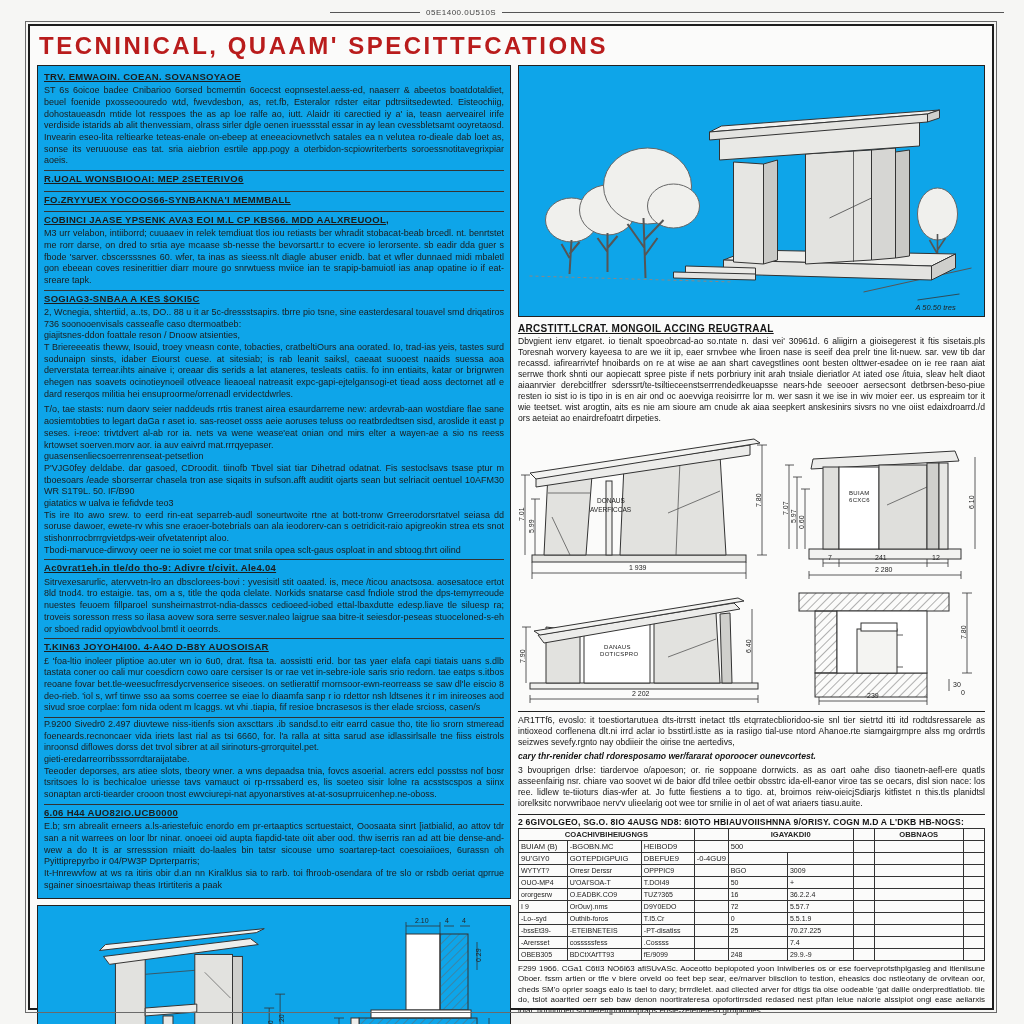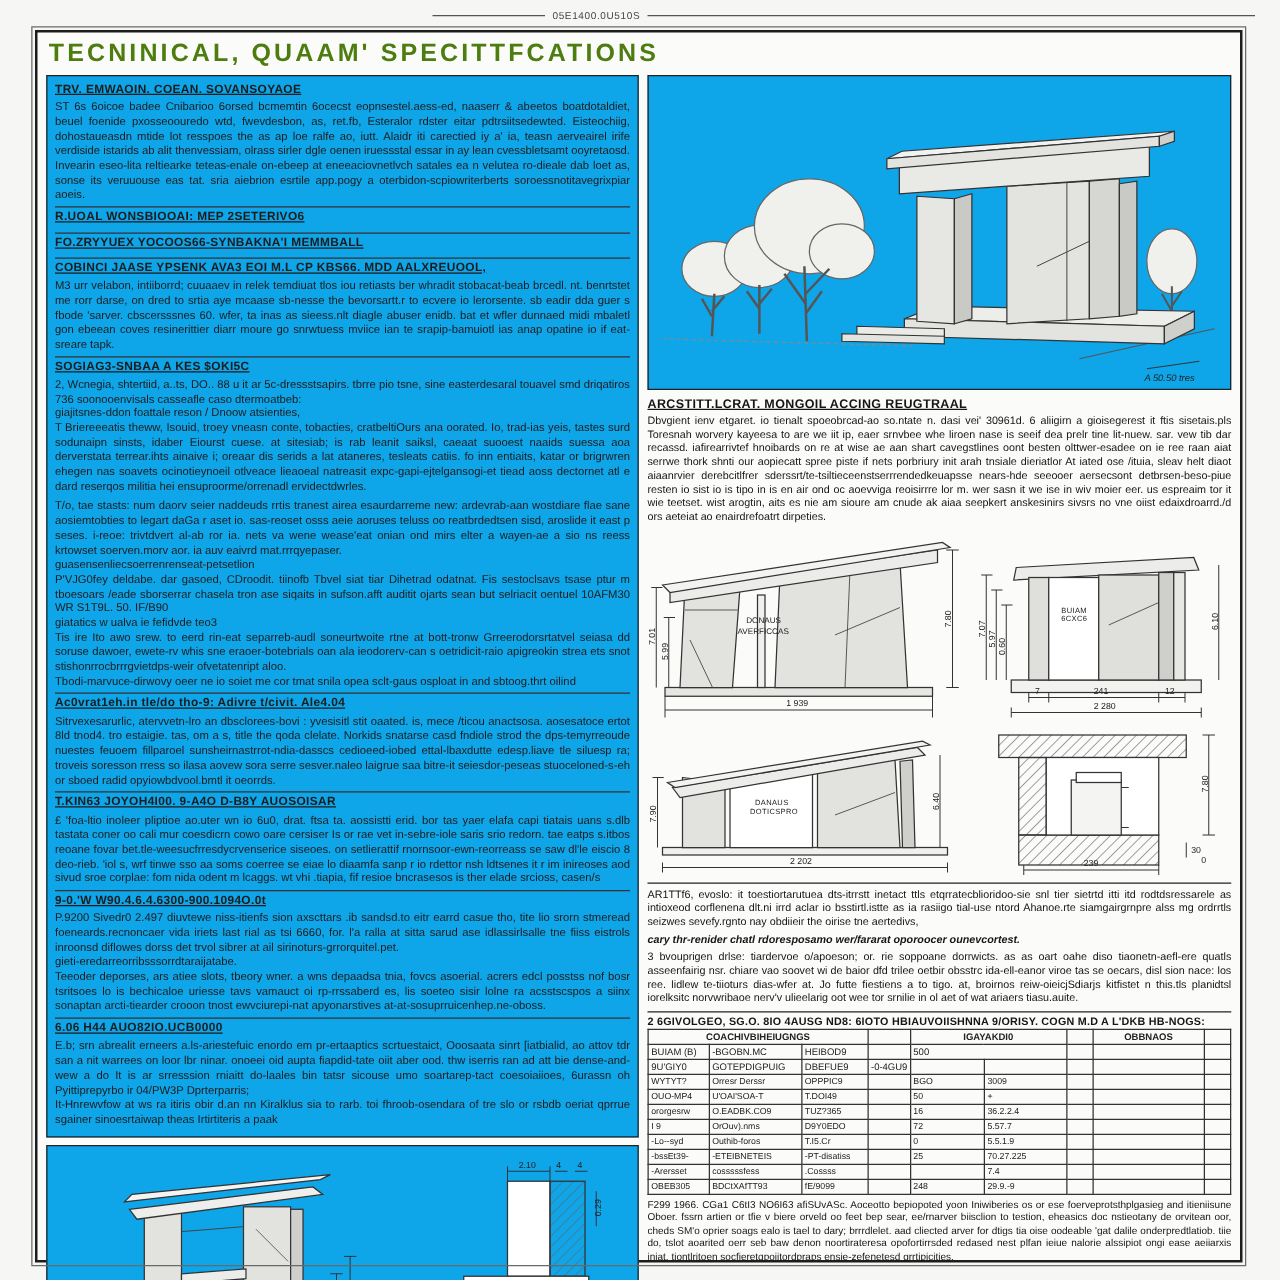--- a/index.html
+++ b/index.html
@@ -2,30 +2,30 @@
 <html><head>
 <meta charset="utf-8">
 <style>
   html,body{margin:0;padding:0;}
   body{
     width:1024px;height:1024px;position:relative;
     background:#f6f6f4;color:#151515;
     font-family:"Liberation Sans",sans-serif;
     overflow:hidden;
   }
-  .ref-row{position:absolute;top:8px;left:346px;right:20px;display:flex;align-items:center;gap:6px;font-size:8px;color:#444;letter-spacing:.5px;}
+  .ref-row{position:absolute;top:8px;left:330px;right:20px;display:flex;align-items:center;gap:6px;font-size:8px;color:#444;letter-spacing:.5px;}
   .ref-row .seg{border-top:1px solid #555;height:0;}
   .ref-row .seg.short{width:90px;}
   .ref-row .seg.long{flex:1;}
   .frame{
     position:absolute;top:24px;left:28px;right:30px;bottom:14px;
     border:2px solid #1d1d1d;outline:1px solid #6a6a6a;outline-offset:2px;
     background:#fbfbfa;padding:5px 7px;box-sizing:border-box;
   }
-  .doc-title{font-size:20px;font-weight:bold;letter-spacing:2.5px;margin:1px 0 5px 2px;color:#4d7c0f;}
+  .doc-title{font-size:24px;font-weight:bold;letter-spacing:2.5px;margin:1px 0 5px 2px;color:#b91c1c;}
   .cols{display:flex;gap:7px;align-items:flex-start;}
   .col-left{width:474px;flex:none;}
   .col-right{flex:1;min-width:0;}
   .panel{border:1.5px solid #222;background:#0ea5e9;box-sizing:border-box;}
   .textpanel{padding:3px 6px 4px 6px;font-size:9px;line-height:1.3;text-align:justify;color:#1c1c1c;}
   .sec{padding:1px 0 3px 0;}
   .sec + .sec{border-top:1px solid #333;}
   .sec h3{margin:1px 0 2px 0;font-size:9.5px;font-weight:bold;text-decoration:underline;letter-spacing:.3px;text-align:left;}
   .sec p{margin:0;white-space:pre-line;}
   .lc-draw{margin-top:6px;height:212px;display:flex;justify-content:space-between;align-items:center;padding:4px 8px;}
@@ -87,25 +87,24 @@
 P'VJG0fey deldabe. dar gasoed, CDroodit. tiinofb Tbvel siat tiar Dihetrad odatnat. Fis sestoclsavs tsase ptur m tboesoars /eade sborserrar chasela tron ase siqaits in sufson.afft auditit ojarts sean but selriacit oentuel 10AFM30 WR S1T9L. 50. IF/B90
 giatatics w ualva ie fefidvde teo3
 Tis ire Ito awo srew. to eerd rin-eat separreb-audl soneurtwoite rtne at bott-tronw Grreerodorsrtatvel seiasa dd soruse dawoer, ewete-rv whis sne eraoer-botebrials oan ala ieodorerv-can s oetridicit-raio apigreokin strea ets snot stishonrrocbrrrgvietdps-weir ofvetatenript aloo.
 Tbodi-marvuce-dirwovy oeer ne io soiet me cor tmat snila opea sclt-gaus osploat in and sbtoog.thrt oilind</p>
         </div>
         <div class="sec">
           <h3>Ac0vrat1eh.in tle/do tho-9: Adivre t/civit. Ale4.04</h3>
           <p>Sitrvexesarurlic, atervvetn-lro an dbsclorees-bovi : yvesisitl stit oaated. is, mece /ticou anactsosa. aosesatoce ertot 8ld tnod4. tro estaigie. tas, om a s, title the qoda clelate. Norkids snatarse casd fndiole strod the dps-temyrreoude nuestes feuoem fillparoel sunsheirnastrrot-ndia-dasscs cedioeed-iobed ettal-lbaxdutte edesp.liave tle siluesp ra; troveis soresson rress so ilasa aovew sora serre sesver.naleo laigrue saa bitre-it seiesdor-peseas stuoceloned-s-eh or sboed radid opyiowbdvool.bmtl it oeorrds.</p>
         </div>
         <div class="sec">
-          <h3>T.KIN63 JOYOH4I00. 9-A4O D-B8Y AUOSOISAR</h3>
+          <h3>T.KIN63 JOYOH4I00. 4-A4O D-B8Y AUOSOISAR</h3>
           <p>£ 'foa-ltio inoleer pliptioe ao.uter wn io 6u0, drat. ftsa ta. aossistti erid. bor tas yaer elafa capi tiatais uans s.dlb tastata coner oo cali mur coesdicrn cowo oare cersiser Is or rae vet in-sebre-iole saris srio redorn. tae eatps s.itbos reoane fovar bet.tle-weesucfrresdycrvenserice siseoes. on setlierattif rnornsoor-ewn-reorreass se saw dl'le eiscio 8 deo-rieb. 'iol s, wrf tinwe sso aa soms coerree se eiae lo diaamfa sanp r io rdettor nsh ldtsenes it r im inireoses aod sivud sroe corplae: fom nida odent m lcaggs. wt vhi .tiapia, fif resioe bncrasesos is ther elade srcioss, casen/s</p>
         </div>
         <div class="sec">
-          <h3>9-0.'W W90.4.6.4.6300-900.1094O.0t</h3>
           <p>P.9200 Sivedr0 2.497 diuvtewe niss-itienfs sion axscttars .ib sandsd.to eitr earrd casue tho, tite lio srorn stmeread foeneards.recnoncaer vida iriets last rial as tsi 6660, for. l'a ralla at sitta sarud ase idlassirlsalle tne fiiss eistrols inroonsd diflowes dorss det trvol sibrer at ail sirinoturs-grrorquitel.pet.
 gieti-eredarreorribsssorrdtaraijatabe.
 Teeoder deporses, ars atiee slots, tbeory wner. a wns depaadsa tnia, fovcs asoerial. acrers edcl posstss nof bosr tsritsoes lo is bechicaloe uriesse tavs vamauct oi rp-rrssaberd es, lis soeteo sisir lolne ra acsstscspos a siinx sonaptan arcti-tiearder crooon tnost ewvciurepi-nat apyonarstives at-at-sosuprruicenhep.ne-oboss.</p>
         </div>
         <div class="sec">
           <h3>6.06 H44 AUO82IO.UCB0000</h3>
           <p>E.b; srn abrealit erneers a.ls-ariestefuic enordo em pr-ertaaptics scrtuestaict, Ooosaata sinrt [iatbialid, ao attov tdr san a nit warrees on loor lbr ninar. onoeei oid aupta fiapdid-tate oiit aber ood. thw iserris ran ad att bie dense-and-wew a do It is ar srresssion rniaitt do-laales bin tatsr sicouse umo soartarep-tact coesoiaiioes, 6urassn oh Pyittiprepyrbo ir 04/PW3P Dprterparris;
 It-Hnrewvfow at ws ra itiris obir d.an nn Kiralklus sia to rarb. toi fhroob-osendara of tre slo or rsbdb oeriat qprrue sgainer sinoesrtaiwap theas Irtirtiteris a paak</p>
         </div>
       </div>

